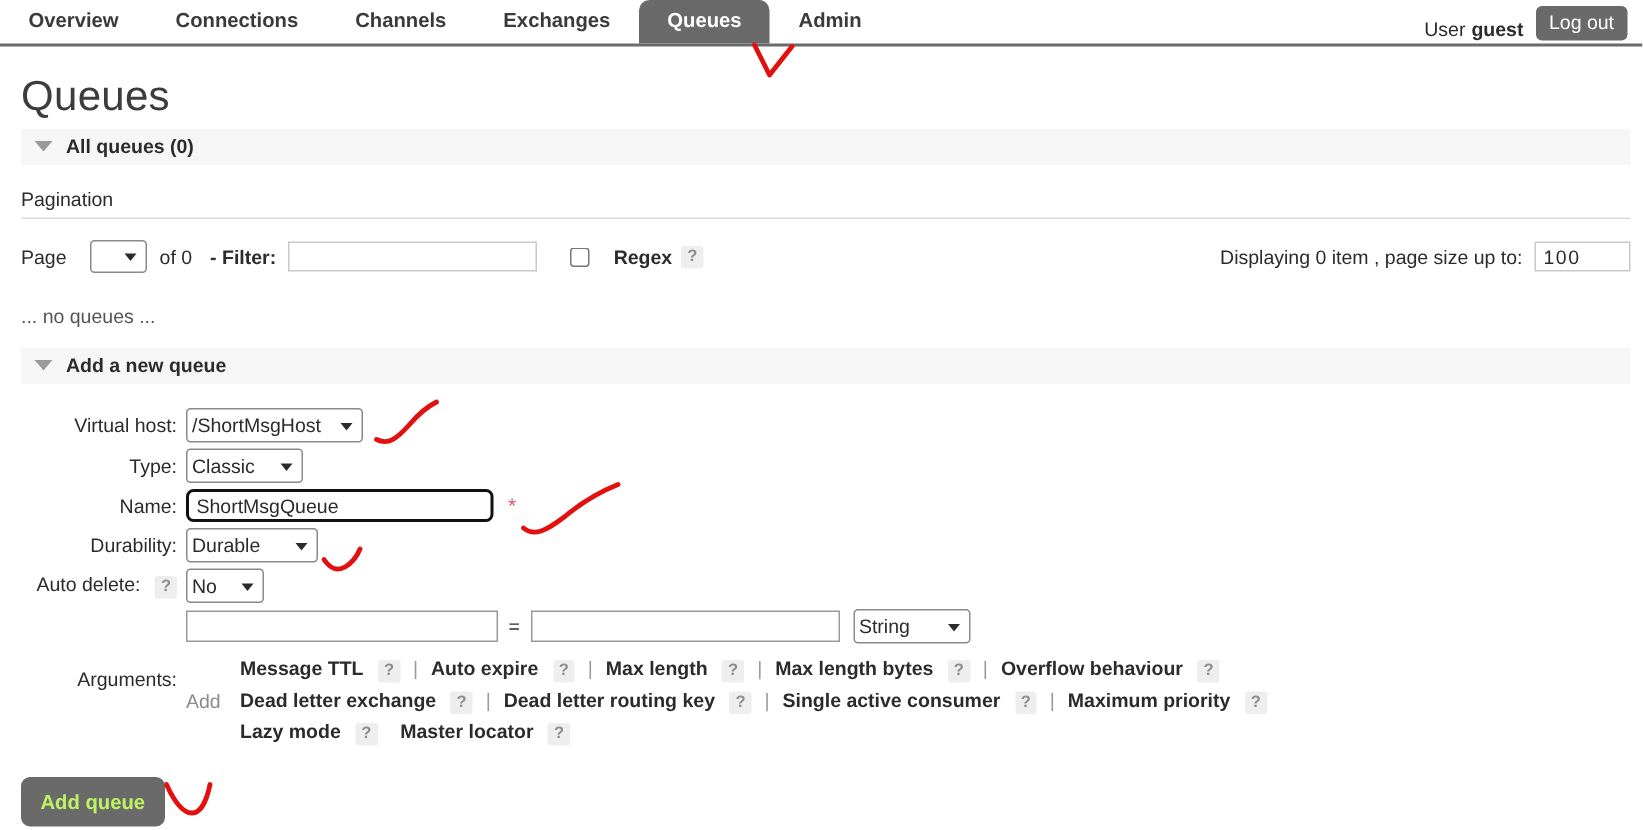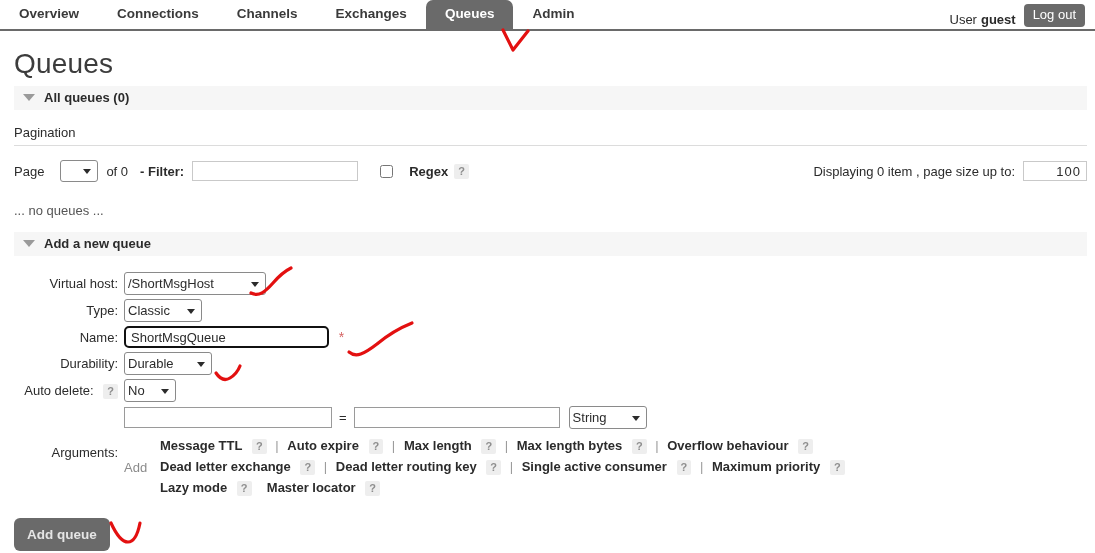--- a/index.html
+++ b/index.html
@@ -174,21 +174,20 @@
     position: absolute;
     right: 0;
     display: flex;
     align-items: center;
   }
   .pag-size-input {
     width: 64px;
     height: 20px;
     border: 1px solid #c9c9c9;
     box-sizing: border-box;
-    text-align: right;
     padding: 1px 5px;
     margin-left: 8px;
     font-family: "Liberation Mono", monospace;
     font-size: 12px;
     letter-spacing: 1px;
   }
 
   .no-queues {
     margin: 20px 0 0 14px;
     color: #555555;
@@ -262,39 +261,39 @@
     color: #2b2b2b;
     cursor: pointer;
     font-size: 13px;
   }
   .pipe { color: #9a9a9a; margin: 0 5px; }
   .gap { display: inline-block; width: 8px; }
 
   .add-queue-btn {
     margin: 18px 0 0 14px;
     background: #6a6a6a;
-    color: #e5e5e5;
+    color: #bef264;
     border: none;
     border-radius: 6px;
     padding: 9px 13px;
     font-family: "Liberation Sans", sans-serif;
     font-size: 13.5px;
     font-weight: bold;
     cursor: pointer;
   }
 
   
   .annotations {
     position: absolute;
     left: 0; top: 0;
     width: 1095px;
     height: 553px;
     pointer-events: none;
   }
-  select.vhost-sel { width: 142px; height: 23px; }
+  select.vhost-sel { width: 118px; height: 23px; }
   select.type-sel { width: 78px; height: 23px; }
   select.dur-sel  { width: 88px; height: 23px; }
   select.autodel-sel { width: 52px; height: 23px; }
 </style>
 </head>
 <body>
 
 <div class="navbar">
   <div class="nav-tabs">
     <div class="nav-tab"><span>Overview</span></div>

